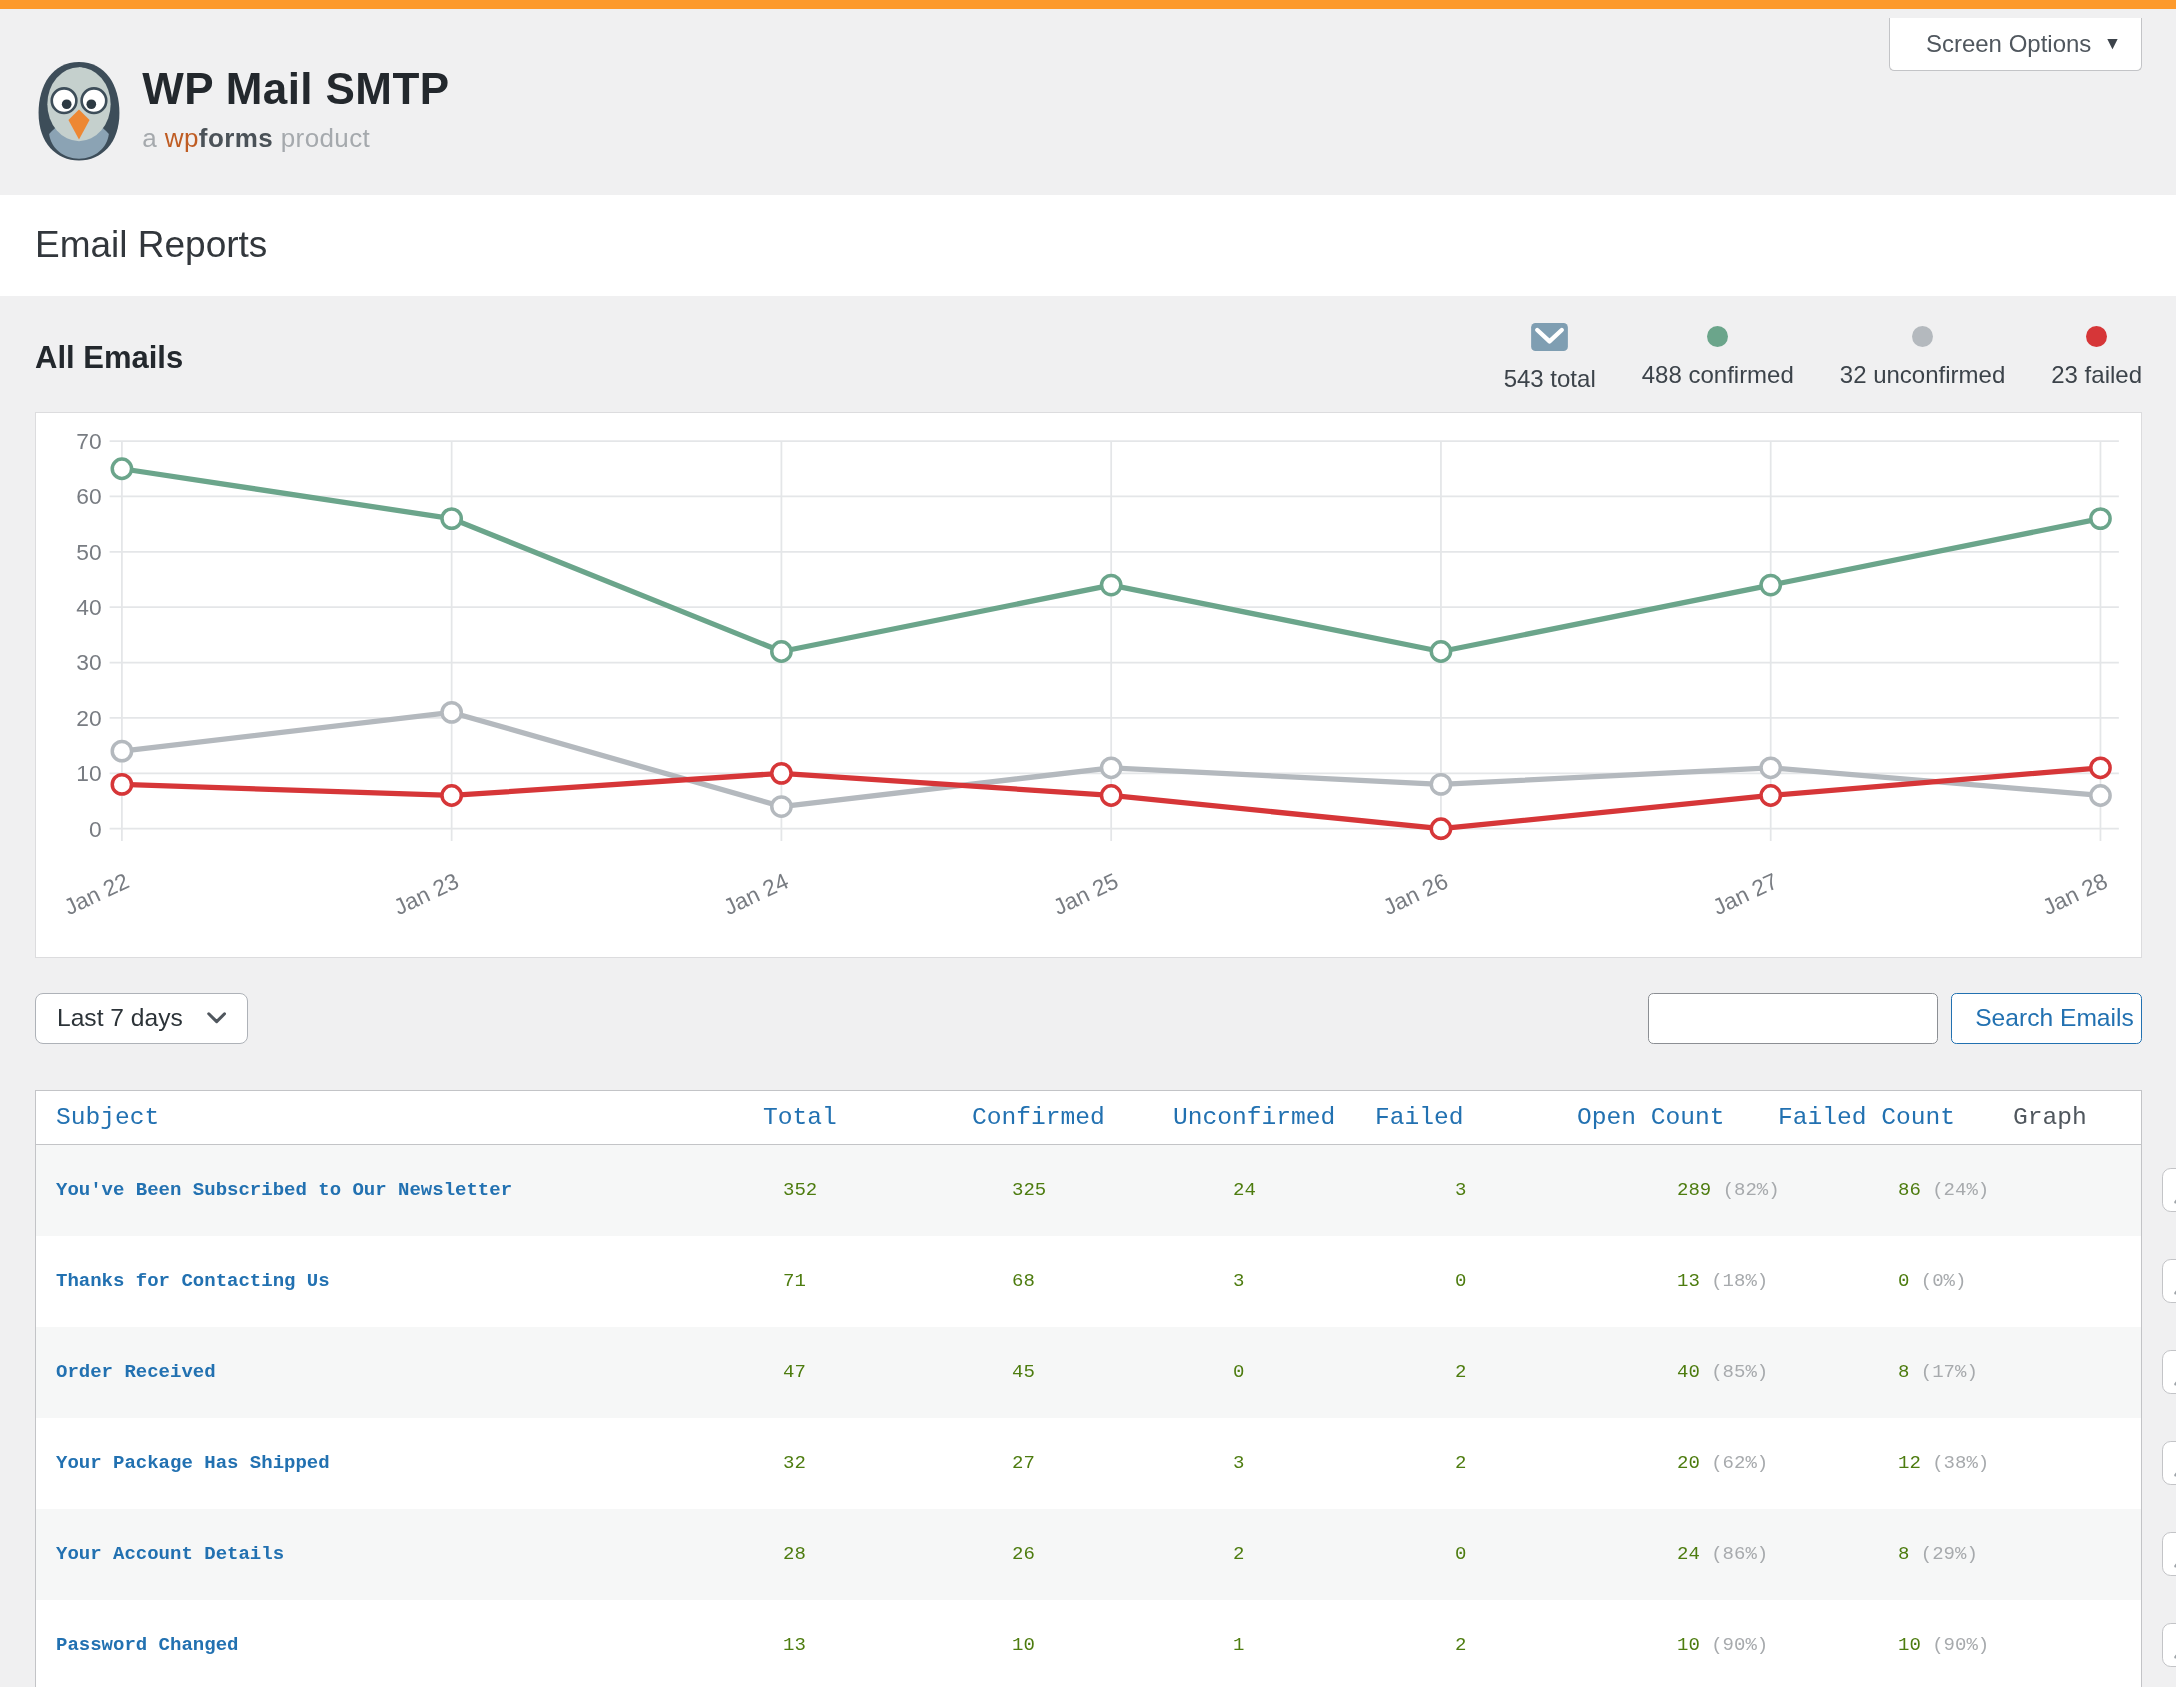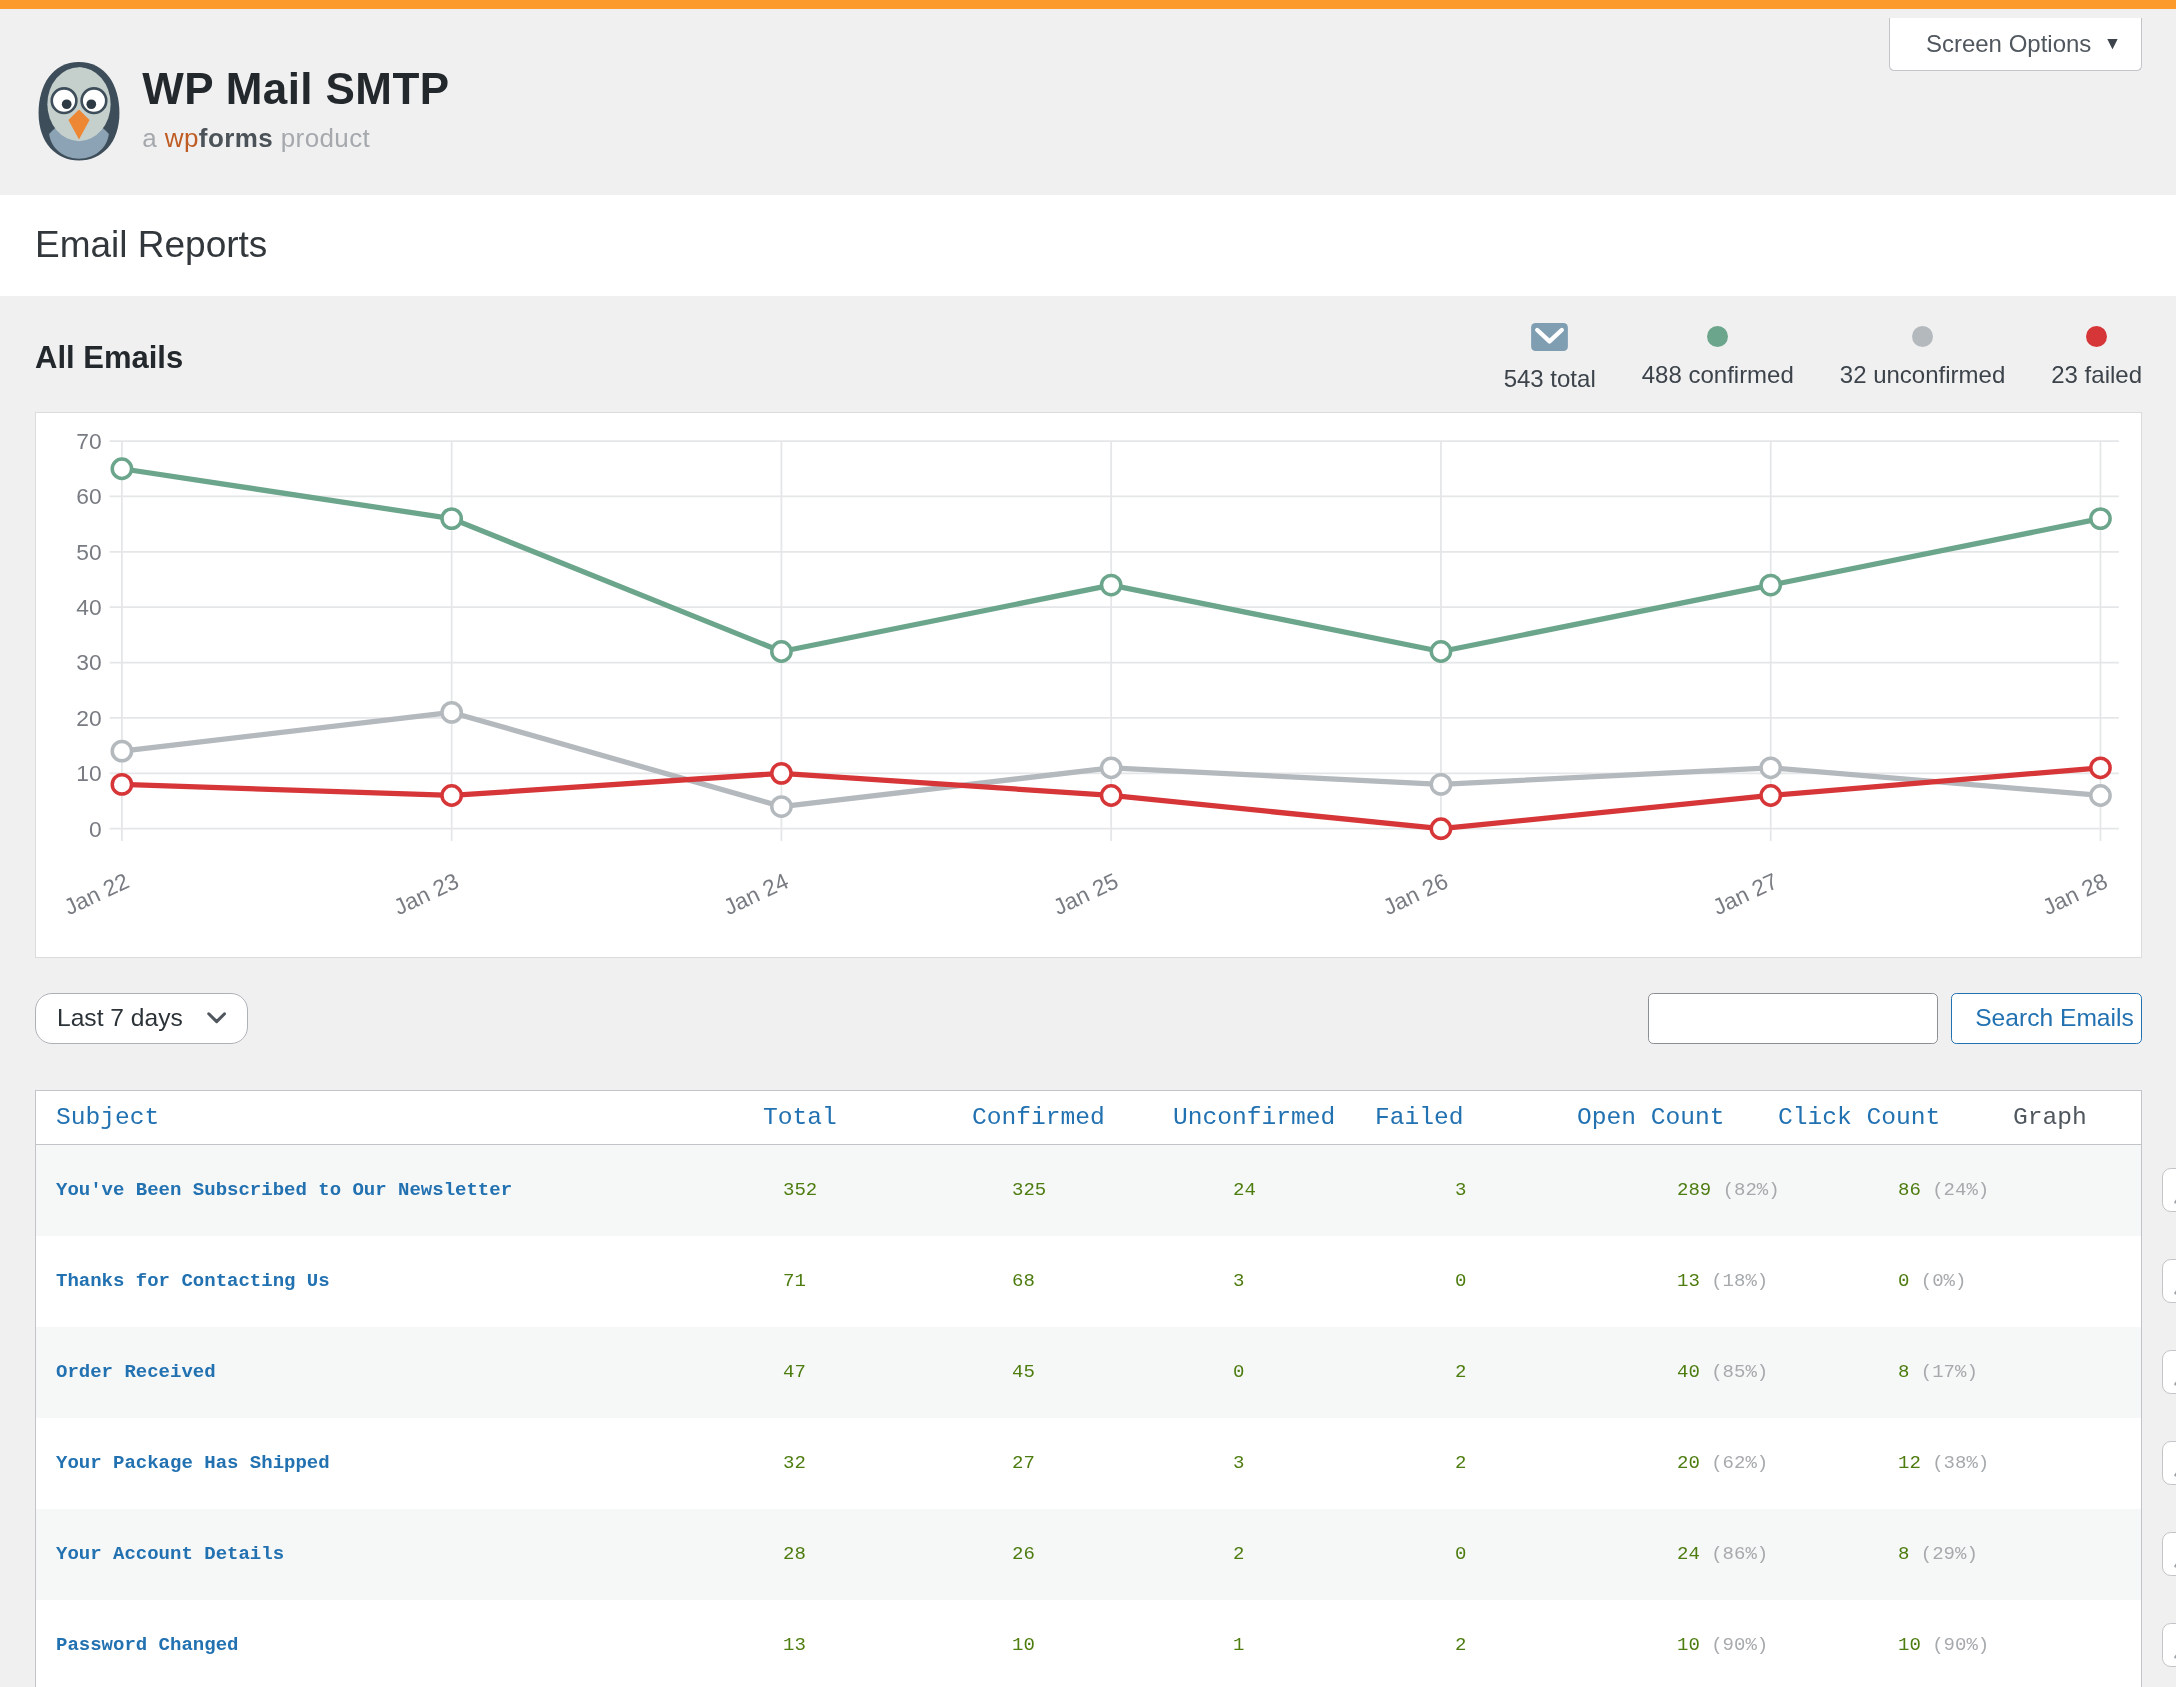--- a/index.html
+++ b/index.html
@@ -36,21 +36,21 @@
   .legend-item { display:flex; align-items:center; gap:14px; font-size:24px; color:#3c434a;flex-direction:column; }
   .legend-dot { width:21px; height:21px; border-radius:50%; display:inline-block; }
   .legend-env { width:37px; height:28px; }
 
   
   .chart-panel { margin-top:34px; width:2107px; height:546px; background:#fff; border:1.8px solid #dcdcde; position:relative; }
 
   
   .controls { margin-top:35px; height:51px; position:relative; }
   .range-select { position:absolute; left:0; top:0; width:213px; height:51px; background:#fff;
-    border:1.8px solid #aeb2b8; border-radius:17px; display:flex; align-items:center;
+    border:1.8px solid #aeb2b8; border-radius:8px; display:flex; align-items:center;
     padding:0 21px; font-size:24.6px; color:#2c3338; cursor:pointer; justify-content:space-between; }
   .search-input { position:absolute; right:204px; top:0; width:290px; height:51px; background:#fff;
     border:1.8px solid #8c8f94; border-radius:5.3px; font-size:24.6px; padding:0 14px; color:#2c3338; }
   .search-btn { position:absolute; right:0; top:0; width:191px; height:51px; background:#fff;
     border:1.8px solid #2271b1; border-radius:5.3px; color:#2271b1; font-size:24.6px; cursor:pointer;
     display:flex; align-items:center; justify-content:center; font-family:"Liberation Sans", sans-serif;padding-left:16px; }
 
   
   .table-panel { margin-top:46px; width:2107px; background:#fff; border:1.8px solid #c3c4c7; border-bottom:none; }
   .trow { display:grid; grid-template-columns:707px 209px 201px 202px 202px 201px 235px 1fr;
@@ -201,21 +201,21 @@
   </div>
 
   <div class="table-panel">
     <div class="trow thead">
       <div class="th">Subject</div>
       <div class="th">Total</div>
       <div class="th">Confirmed</div>
       <div class="th">Unconfirmed</div>
       <div class="th">Failed</div>
       <div class="th">Open Count</div>
-      <div class="th">Click Count</div>
+      <div class="th">Failed Count</div>
       <div class="th plain">Graph</div>
     </div>
     <div id="table-body">
   <div class="trow tbody-row">
     <div><span class="subject-link">You've Been Subscribed to Our Newsletter</span></div>
     <div class="num">352</div>
     <div class="num">325</div>
     <div class="num">24</div>
     <div class="num">3</div>
     <div><span class="num">289</span> <span class="pct">(82%)</span></div>

